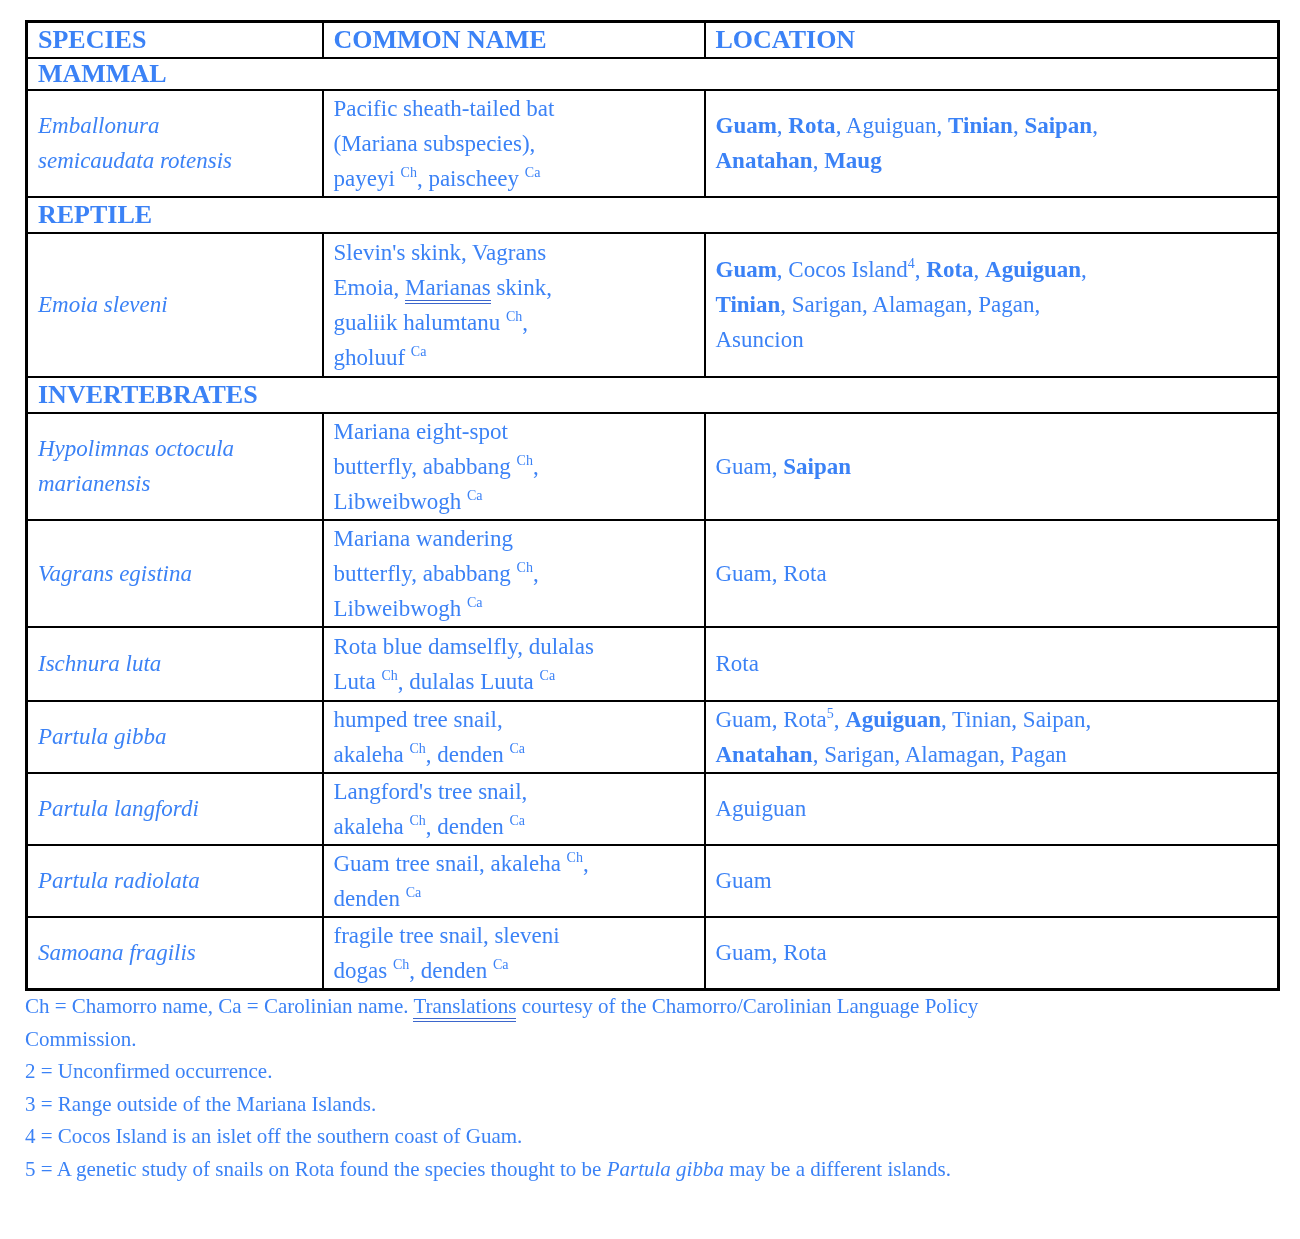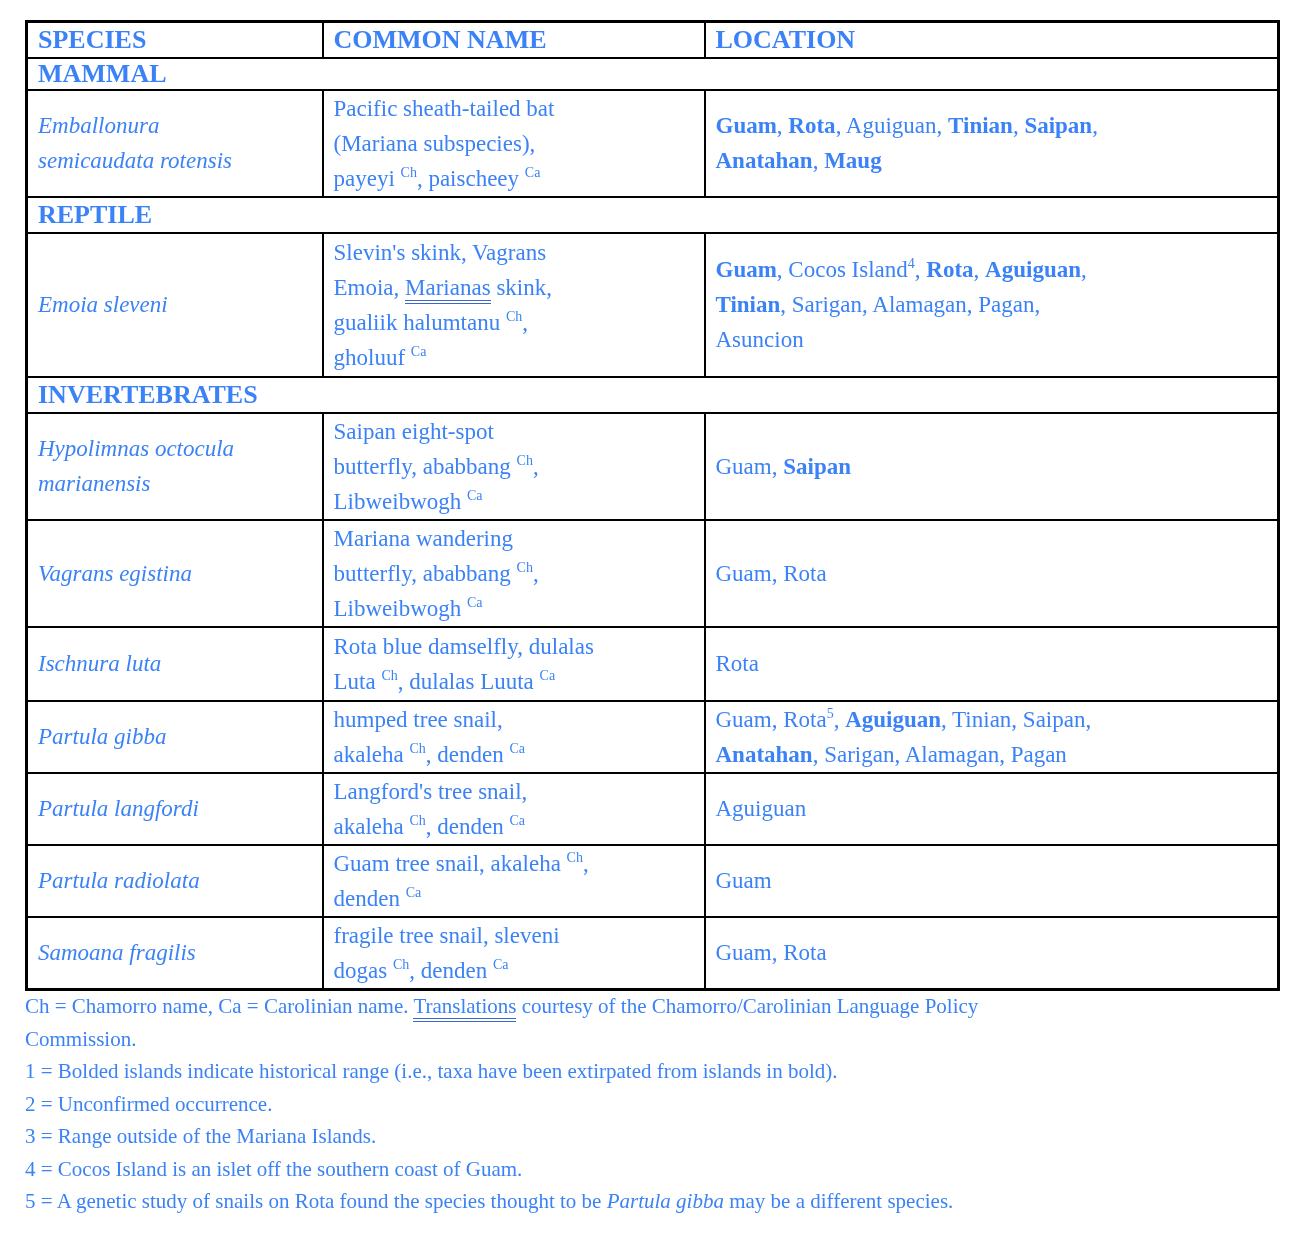--- a/index.html
+++ b/index.html
@@ -87,21 +87,21 @@
       <td class="species-cell"><span>Emoia sleveni</span></td>
       <td><span>Slevin's skink, Vagrans</span><br><span>Emoia, </span><span class="rt-u">Marianas</span><span> skink,</span><br><span>gualiik halumtanu </span><sup>Ch</sup><span>,</span><br><span>gholuuf </span><sup>Ca</sup></td>
       <td><span class="rt-b">Guam</span><span>, Cocos Island</span><sup>4</sup><span>, </span><span class="rt-b">Rota</span><span>, </span><span class="rt-b">Aguiguan</span><span>,</span><br><span class="rt-b">Tinian</span><span>, Sarigan, Alamagan, Pagan,</span><br><span>Asuncion</span></td>
     </tr>
 
     <tr style="height:36px;">
       <td class="section-cell" colspan="3">INVERTEBRATES</td>
     </tr>
     <tr style="height:106px;margin-left:28px;">
       <td class="species-cell"><span>Hypolimnas octocula</span><br><span>marianensis</span></td>
-      <td><span>Saipan eight-spot</span><br><span>butterfly, ababbang </span><sup>Ch</sup><span>,</span><br><span>Libweibwogh </span><sup>Ca</sup></td>
+      <td><span>Mariana eight-spot</span><br><span>butterfly, ababbang </span><sup>Ch</sup><span>,</span><br><span>Libweibwogh </span><sup>Ca</sup></td>
       <td><span>Guam, </span><span class="rt-b">Saipan</span></td>
     </tr>
     <tr style="height:106px;">
       <td class="species-cell"><span>Vagrans egistina</span></td>
       <td><span>Mariana wandering</span><br><span>butterfly, ababbang </span><sup>Ch</sup><span>,</span><br><span>Libweibwogh </span><sup>Ca</sup></td>
       <td><span>Guam, Rota</span></td>
     </tr>
     <tr style="height:74px;">
       <td class="species-cell"><span>Ischnura luta</span></td>
       <td><span>Rota blue damselfly, dulalas</span><br><span>Luta </span><sup>Ch</sup><span>, dulalas Luuta </span><sup>Ca</sup></td>
@@ -125,20 +125,19 @@
     <tr style="height:72px;">
       <td class="species-cell"><span>Samoana fragilis</span></td>
       <td><span>fragile tree snail, sleveni</span><br><span>dogas </span><sup>Ch</sup><span>, denden </span><sup>Ca</sup></td>
       <td><span>Guam, Rota</span></td>
     </tr>
   </tbody>
     </table>
 
   <div class="footnotes">
     <p><span>Ch = Chamorro name, Ca = Carolinian name. </span><span class="rt-u">Translations</span><span> courtesy of the Chamorro/Carolinian Language Policy</span><br><span>Commission.</span></p>
-    <p><span>1 = Bolded islands indicate historical range (i.e., taxa have been extirpated from islands in bold).</span></p>
     <p><span>2 = Unconfirmed occurrence.</span></p>
     <p><span>3 = Range outside of the Mariana Islands.</span></p>
     <p><span>4 = Cocos Island is an islet off the southern coast of Guam.</span></p>
-    <p><span>5 = A genetic study of snails on Rota found the species thought to be </span><span class="rt-i">Partula gibba</span><span> may be a different species.</span></p>
+    <p><span>5 = A genetic study of snails on Rota found the species thought to be </span><span class="rt-i">Partula gibba</span><span> may be a different islands.</span></p>
   </div>
 
 </div>
 
 </body></html>

